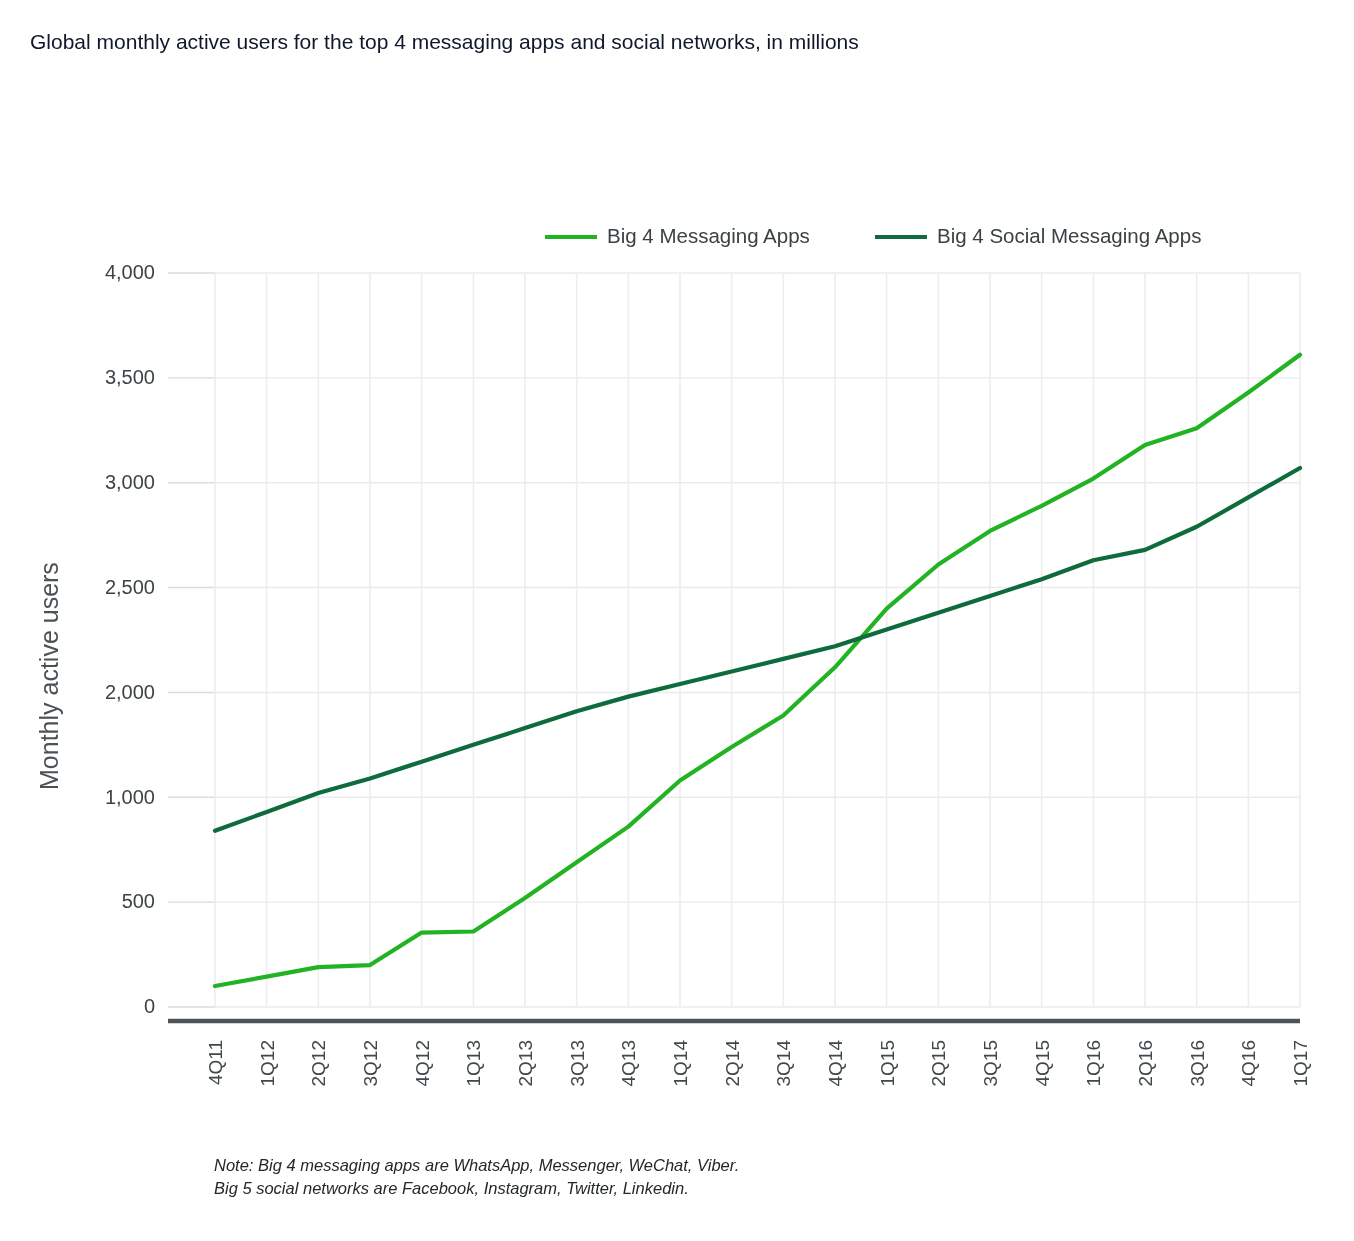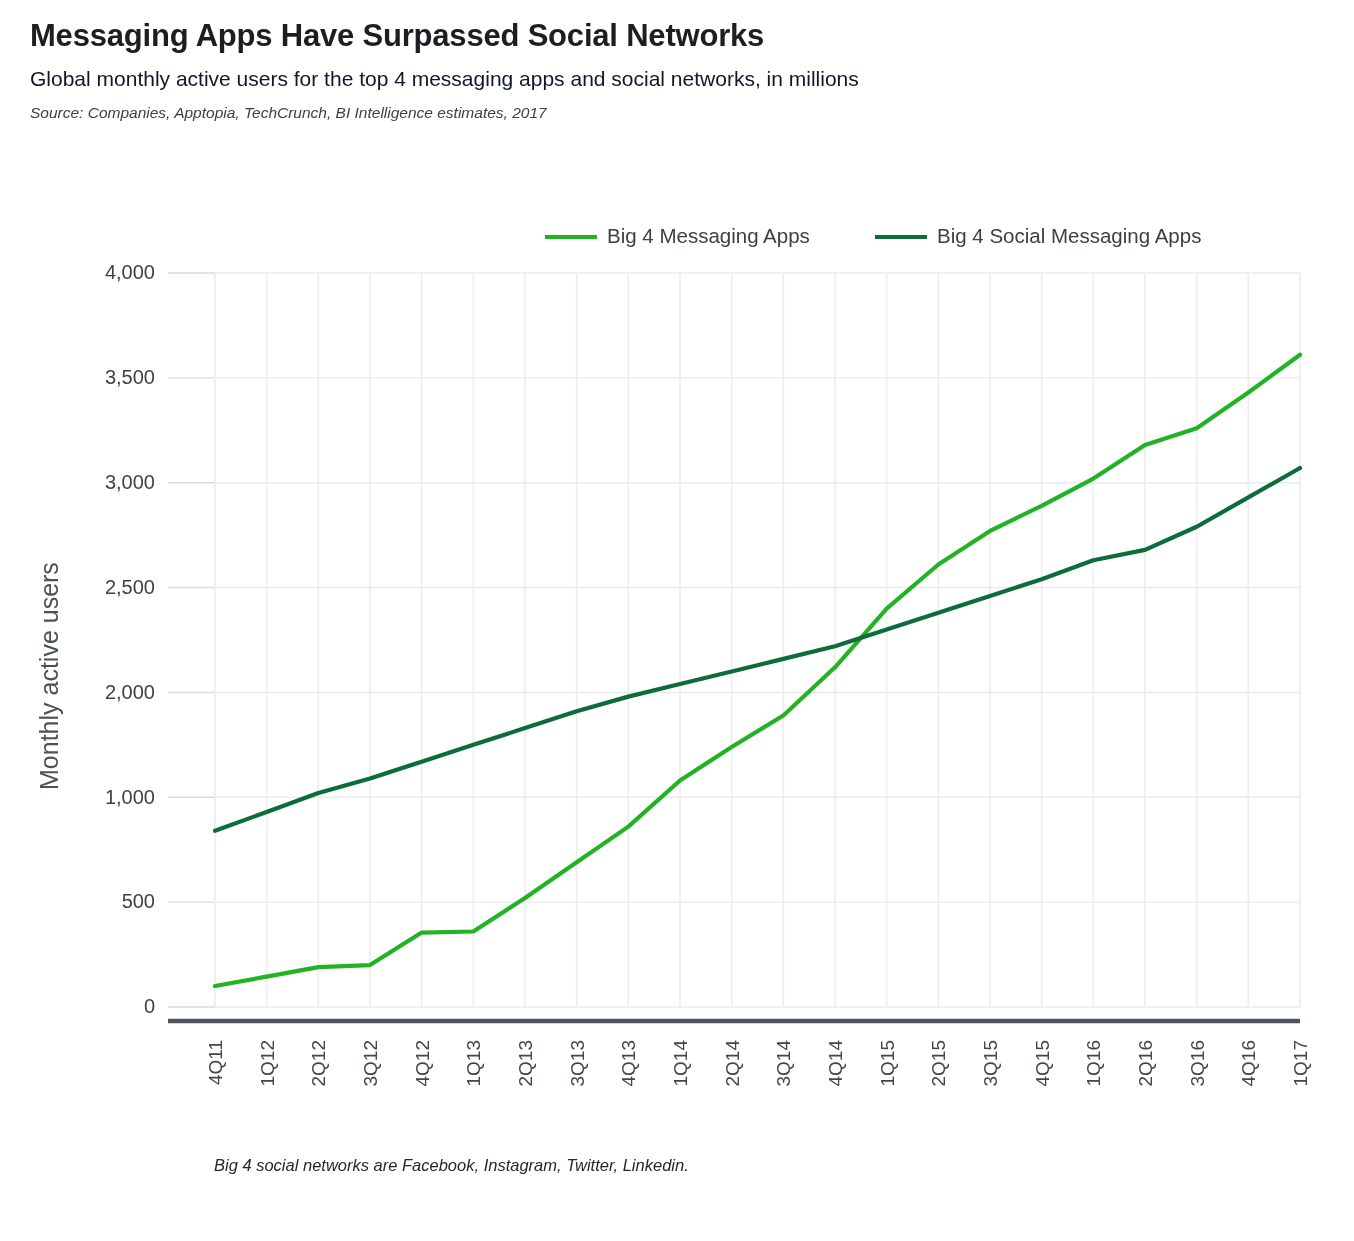--- a/index.html
+++ b/index.html
@@ -121,23 +121,21 @@
     font-style: italic;
     color: #23282a;
     line-height: 1.42;
     white-space: nowrap;
   }
 </style>
 </head>
 <body>
 
 <div class="header">
-  <h1 class="chart-title">Messaging Apps Have Surpassed Social Networks</h1>
   <p class="chart-subtitle">Global monthly active users for the top 4 messaging apps and social networks, in millions</p>
-  <p class="chart-source">Source: Companies, Apptopia, TechCrunch, BI Intelligence estimates, 2017</p>
 </div>
 
 <div class="plot-wrap">
   <svg class="chart-svg" id="chart-svg" viewBox="0 0 1354 1241">
     <g id="grid-horizontal">
         <line x1="215" y1="1007" x2="1300" y2="1007" class="gridline"></line>
         <line x1="168" y1="1007" x2="215" y2="1007" class="tick-stub"></line>
         <line x1="215" y1="902.1428571428571" x2="1300" y2="902.1428571428571" class="gridline"></line>
         <line x1="168" y1="902.1428571428571" x2="215" y2="902.1428571428571" class="tick-stub"></line>
         <line x1="215" y1="797.2857142857142" x2="1300" y2="797.2857142857142" class="gridline"></line>
@@ -220,14 +218,15 @@
     <g id="legend-group">
         <line x1="545" y1="237" x2="597" y2="237" stroke="#22b324" class="legend-swatch"></line>
         <text x="607" y="238" class="legend-label">Big 4 Messaging Apps</text>
         <line x1="875" y1="237" x2="927" y2="237" stroke="#0d6b3c" class="legend-swatch"></line>
         <text x="937" y="238" class="legend-label">Big 4 Social Messaging Apps</text>
       </g>
   </svg>
 </div>
 
 <div class="footnote">
-  <div>Big 4 social networks are Facebook, Instagram, Twitter, Linkedin.</div>
+  <div>Note: Big 4 messaging apps are WhatsApp, Messenger, WeChat, Viber.</div>
+  <div>Big 5 social networks are Facebook, Instagram, Twitter, Linkedin.</div>
 </div>
 
 </body></html>

